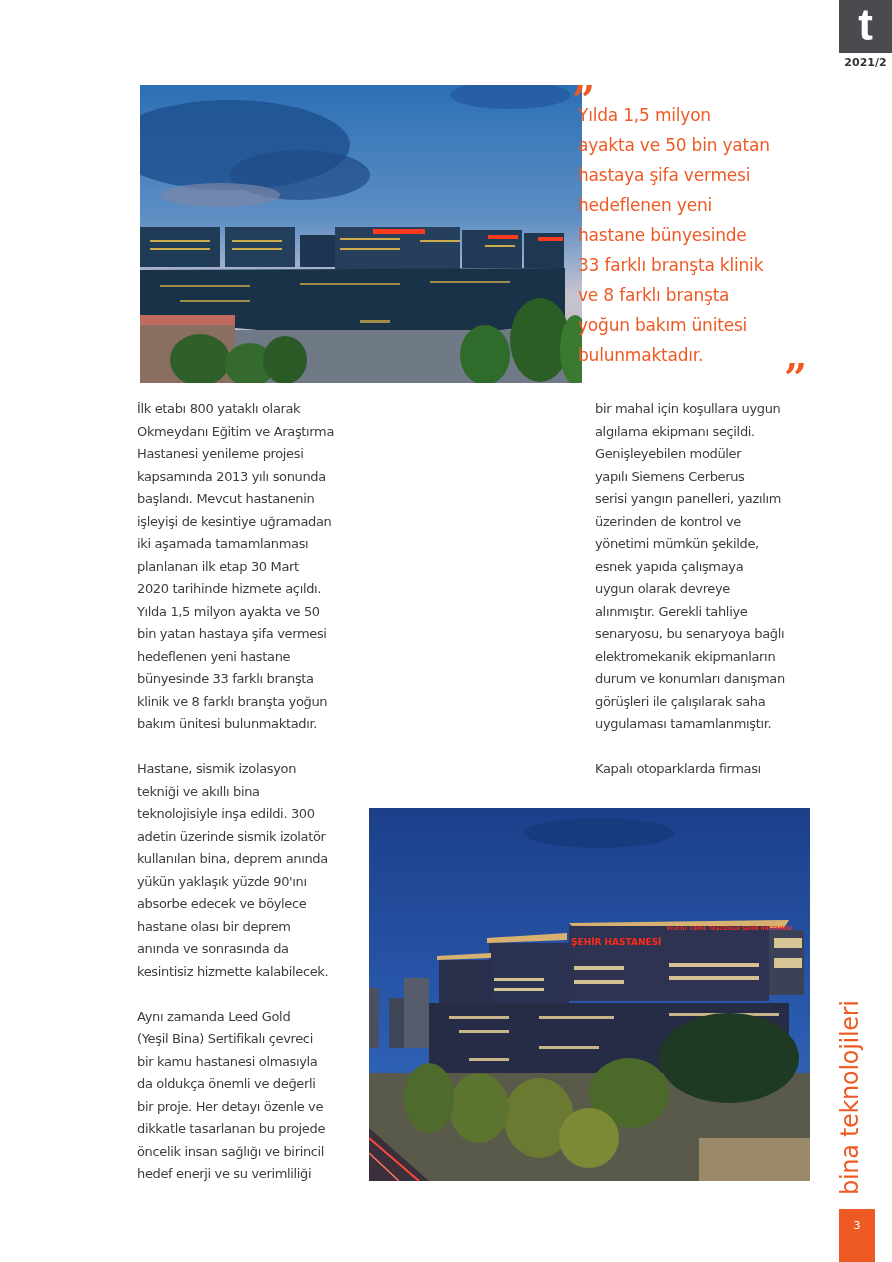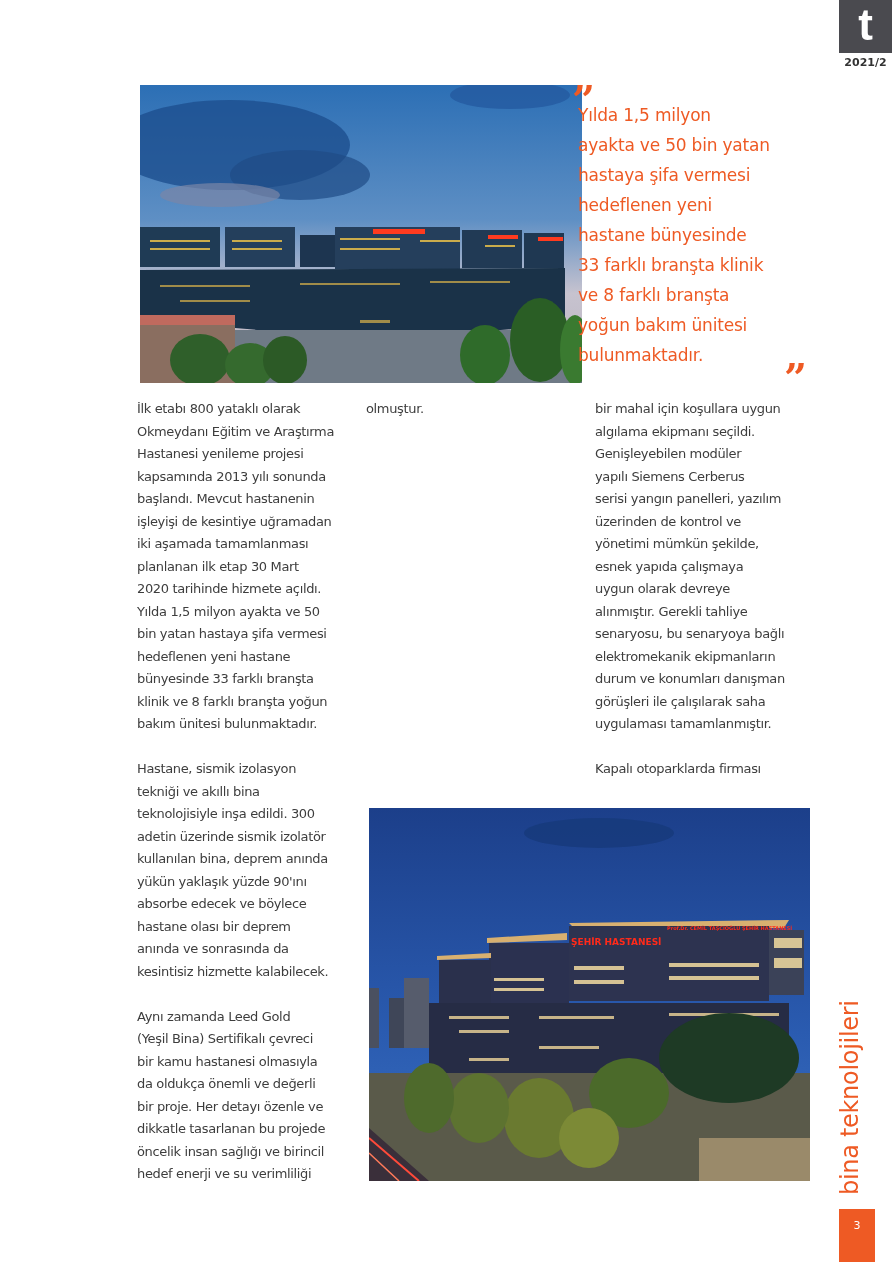--- a/index.html
+++ b/index.html
@@ -175,21 +175,20 @@
   <p>Aynı zamanda Leed Gold
 (Yeşil Bina) Sertifikalı çevreci
 bir kamu hastanesi olmasıyla
 da oldukça önemli ve değerli
 bir proje. Her detayı özenle ve
 dikkatle tasarlanan bu projede
 öncelik insan sağlığı ve birincil
 hedef enerji ve su verimliliği</p>
 </div>
 <div class="col col2">
-  <p>olmuştur.</p>
 </div>
 <div class="col col3">
   <p>bir mahal için koşullara uygun
 algılama ekipmanı seçildi.
 Genişleyebilen modüler
 yapılı Siemens Cerberus
 serisi yangın panelleri, yazılım
 üzerinden de kontrol ve
 yönetimi mümkün şekilde,
 esnek yapıda çalışmaya

